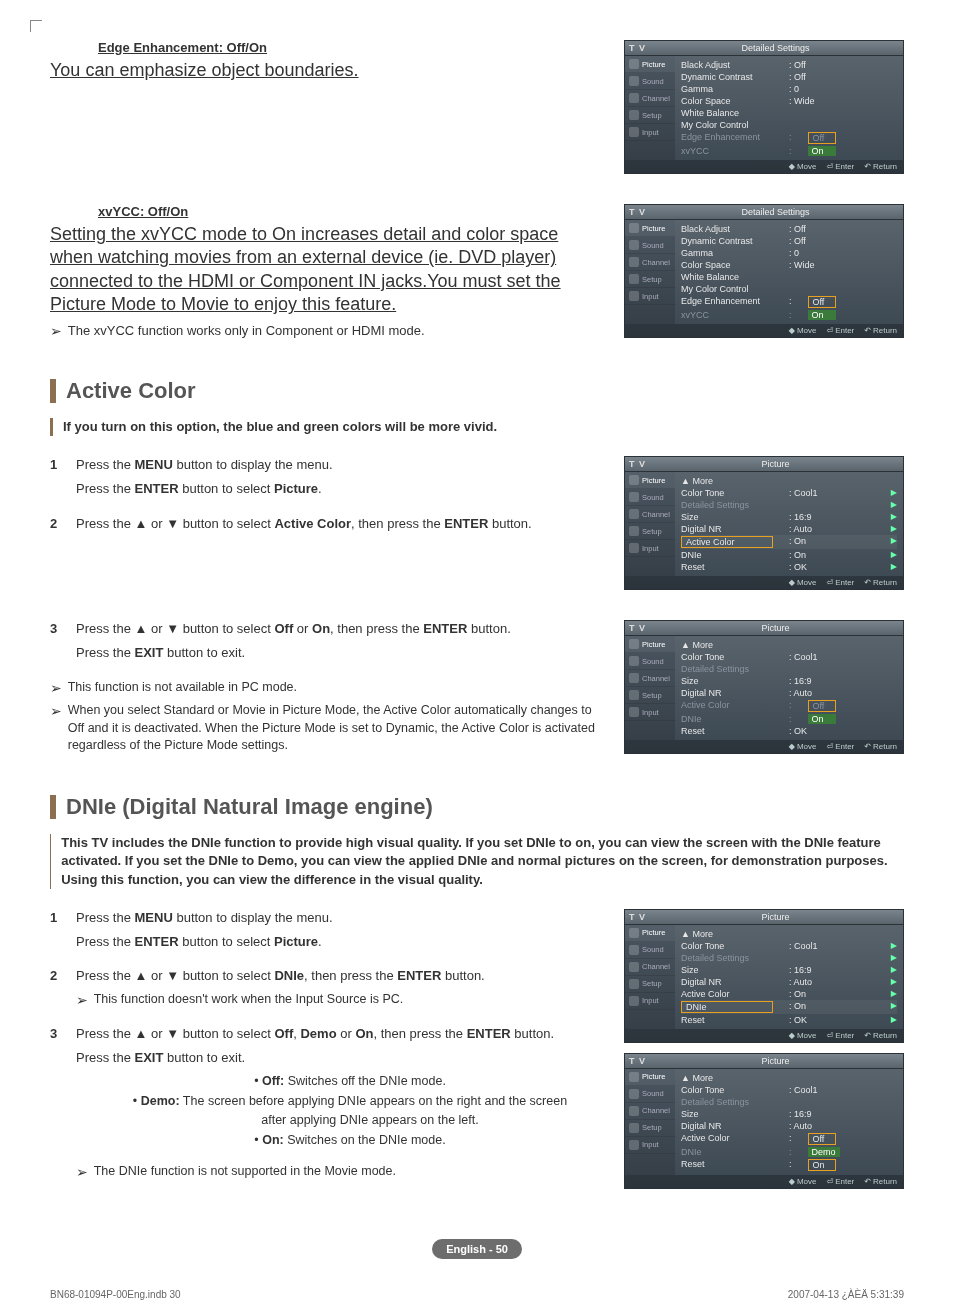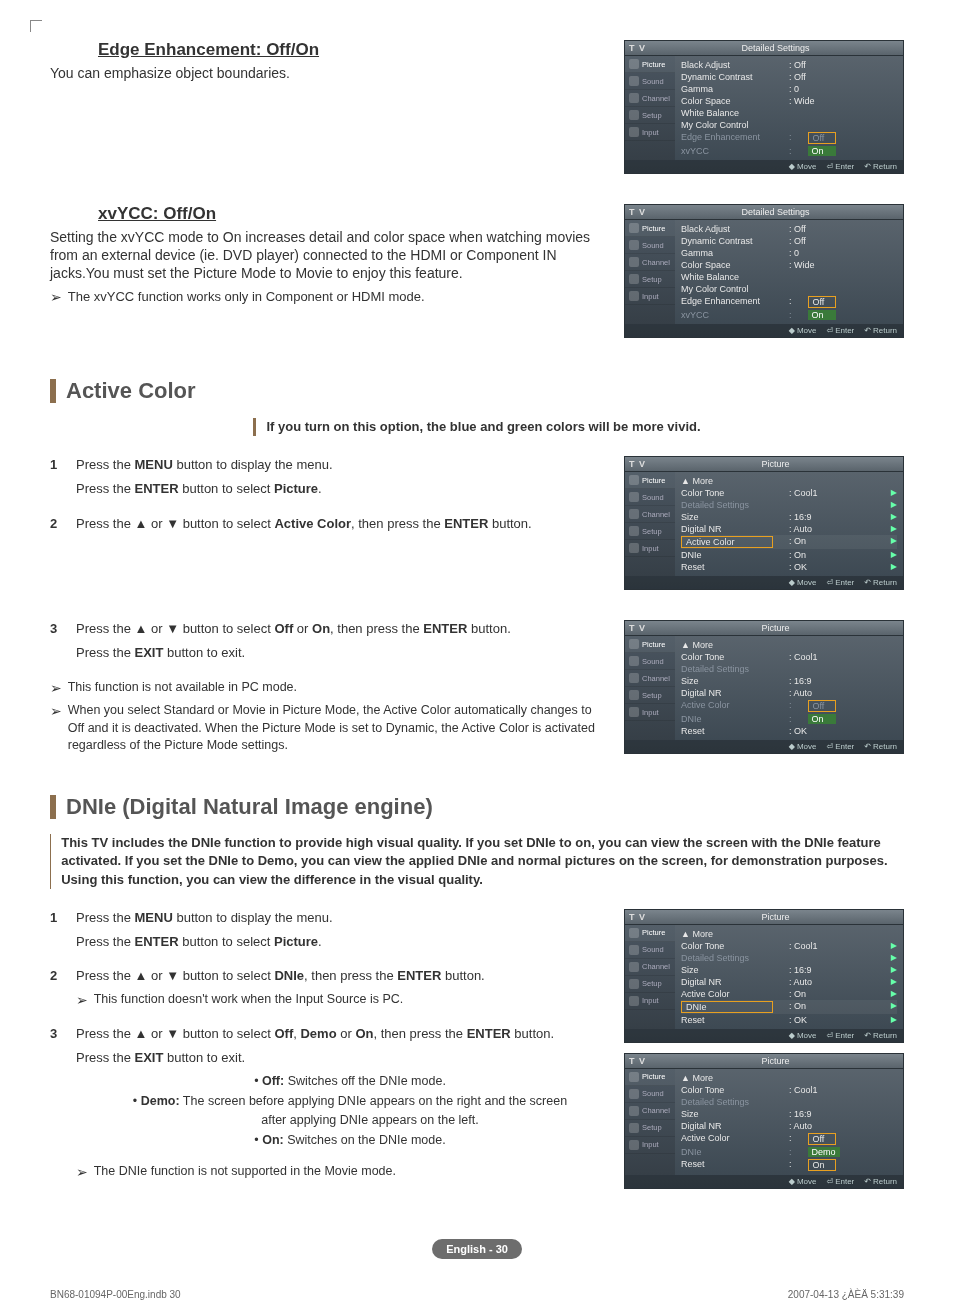--- a/index.html
+++ b/index.html
@@ -1,28 +1,28 @@
 <!DOCTYPE html>
 <html><head>
 <meta charset="utf-8">
 <style>
   * { box-sizing: border-box; margin: 0; padding: 0; }
   body { font-family: Arial, Helvetica, sans-serif; font-size: 13px; color: #333; background: #fff; width: 954px; margin: 0 auto; padding: 40px 50px 20px 50px; position: relative; }
   .corner-tl { position: absolute; top: 20px; left: 30px; width: 12px; height: 12px; border-top: 1px solid #888; border-left: 1px solid #888; }
   .main-row { display: flex; align-items: flex-start; gap: 20px; margin-bottom: 20px; }
   .left-col { flex: 1; }
   .right-col { width: 280px; flex-shrink: 0; }
-  .sub-heading { font-weight: bold; font-size: 17px; text-decoration: underline; margin-bottom: 4px; padding-left: 48px; }
-  .desc { font-size: 14px; line-height: 1.3; }
+  .sub-heading { font-weight: bold; font-size: 13px; text-decoration: underline; margin-bottom: 4px; padding-left: 48px; }
+  .desc { font-size: 18px; line-height: 1.3; text-decoration: underline; }
   .note-line { display: flex; align-items: flex-start; gap: 6px; font-size: 13px; margin-top: 6px; }
   .note-line .arrow { font-size: 14px; line-height: 1.2; }
   .section-title-bar { display: flex; align-items: center; gap: 10px; margin: 30px 0 14px 0; }
   .title-marker { width: 6px; height: 24px; background: #8c6f4e; }
   .section-title { font-size: 22px; font-weight: bold; color: #555; }
-  .intro-block { display: flex; gap: 10px; margin-bottom: 20px; justify-content: center; }
+  .intro-block { display: flex; gap: 10px; margin-bottom: 20px; }
   .intro-marker { width: 3px; background: #8c6f4e; }
   .intro-text { font-weight: bold; font-size: 13px; line-height: 1.4; }
   .step { display: flex; gap: 14px; margin-bottom: 10px; font-size: 13px; line-height: 1.4; }
   .step-num { font-weight: bold; width: 12px; flex-shrink: 0; }
   .step-body { flex: 1; }
   .step-body p { margin-bottom: 6px; }
   .sub-bullet { display: flex; gap: 6px; margin-left: 0; font-size: 12.5px; line-height: 1.4; margin-bottom: 4px; }
   .sub-bullet .arrow { font-size: 14px; flex-shrink: 0; }
   .bullet-list { margin-left: 20px; font-size: 12.5px; line-height: 1.4; }
   .bullet-list .bl { margin-bottom: 2px; text-align: center; }
@@ -598,18 +598,18 @@
       </div>
       <div class="tv-footer">
           <span>◆ <span>Move</span></span>
           <span>⏎ <span>Enter</span></span>
           <span>↶ <span>Return</span></span>
         </div>
     </div>
   </div>
 </div>
 
-<div class="page-pill">English - 30</div>
+<div class="page-pill">English - 50</div>
 
 <div class="footer">
   <span>BN68-01094P-00Eng.indb   30</span>
   <span>2007-04-13   ¿ÀÈÄ 5:31:39</span>
 </div>
 
 </body></html>

